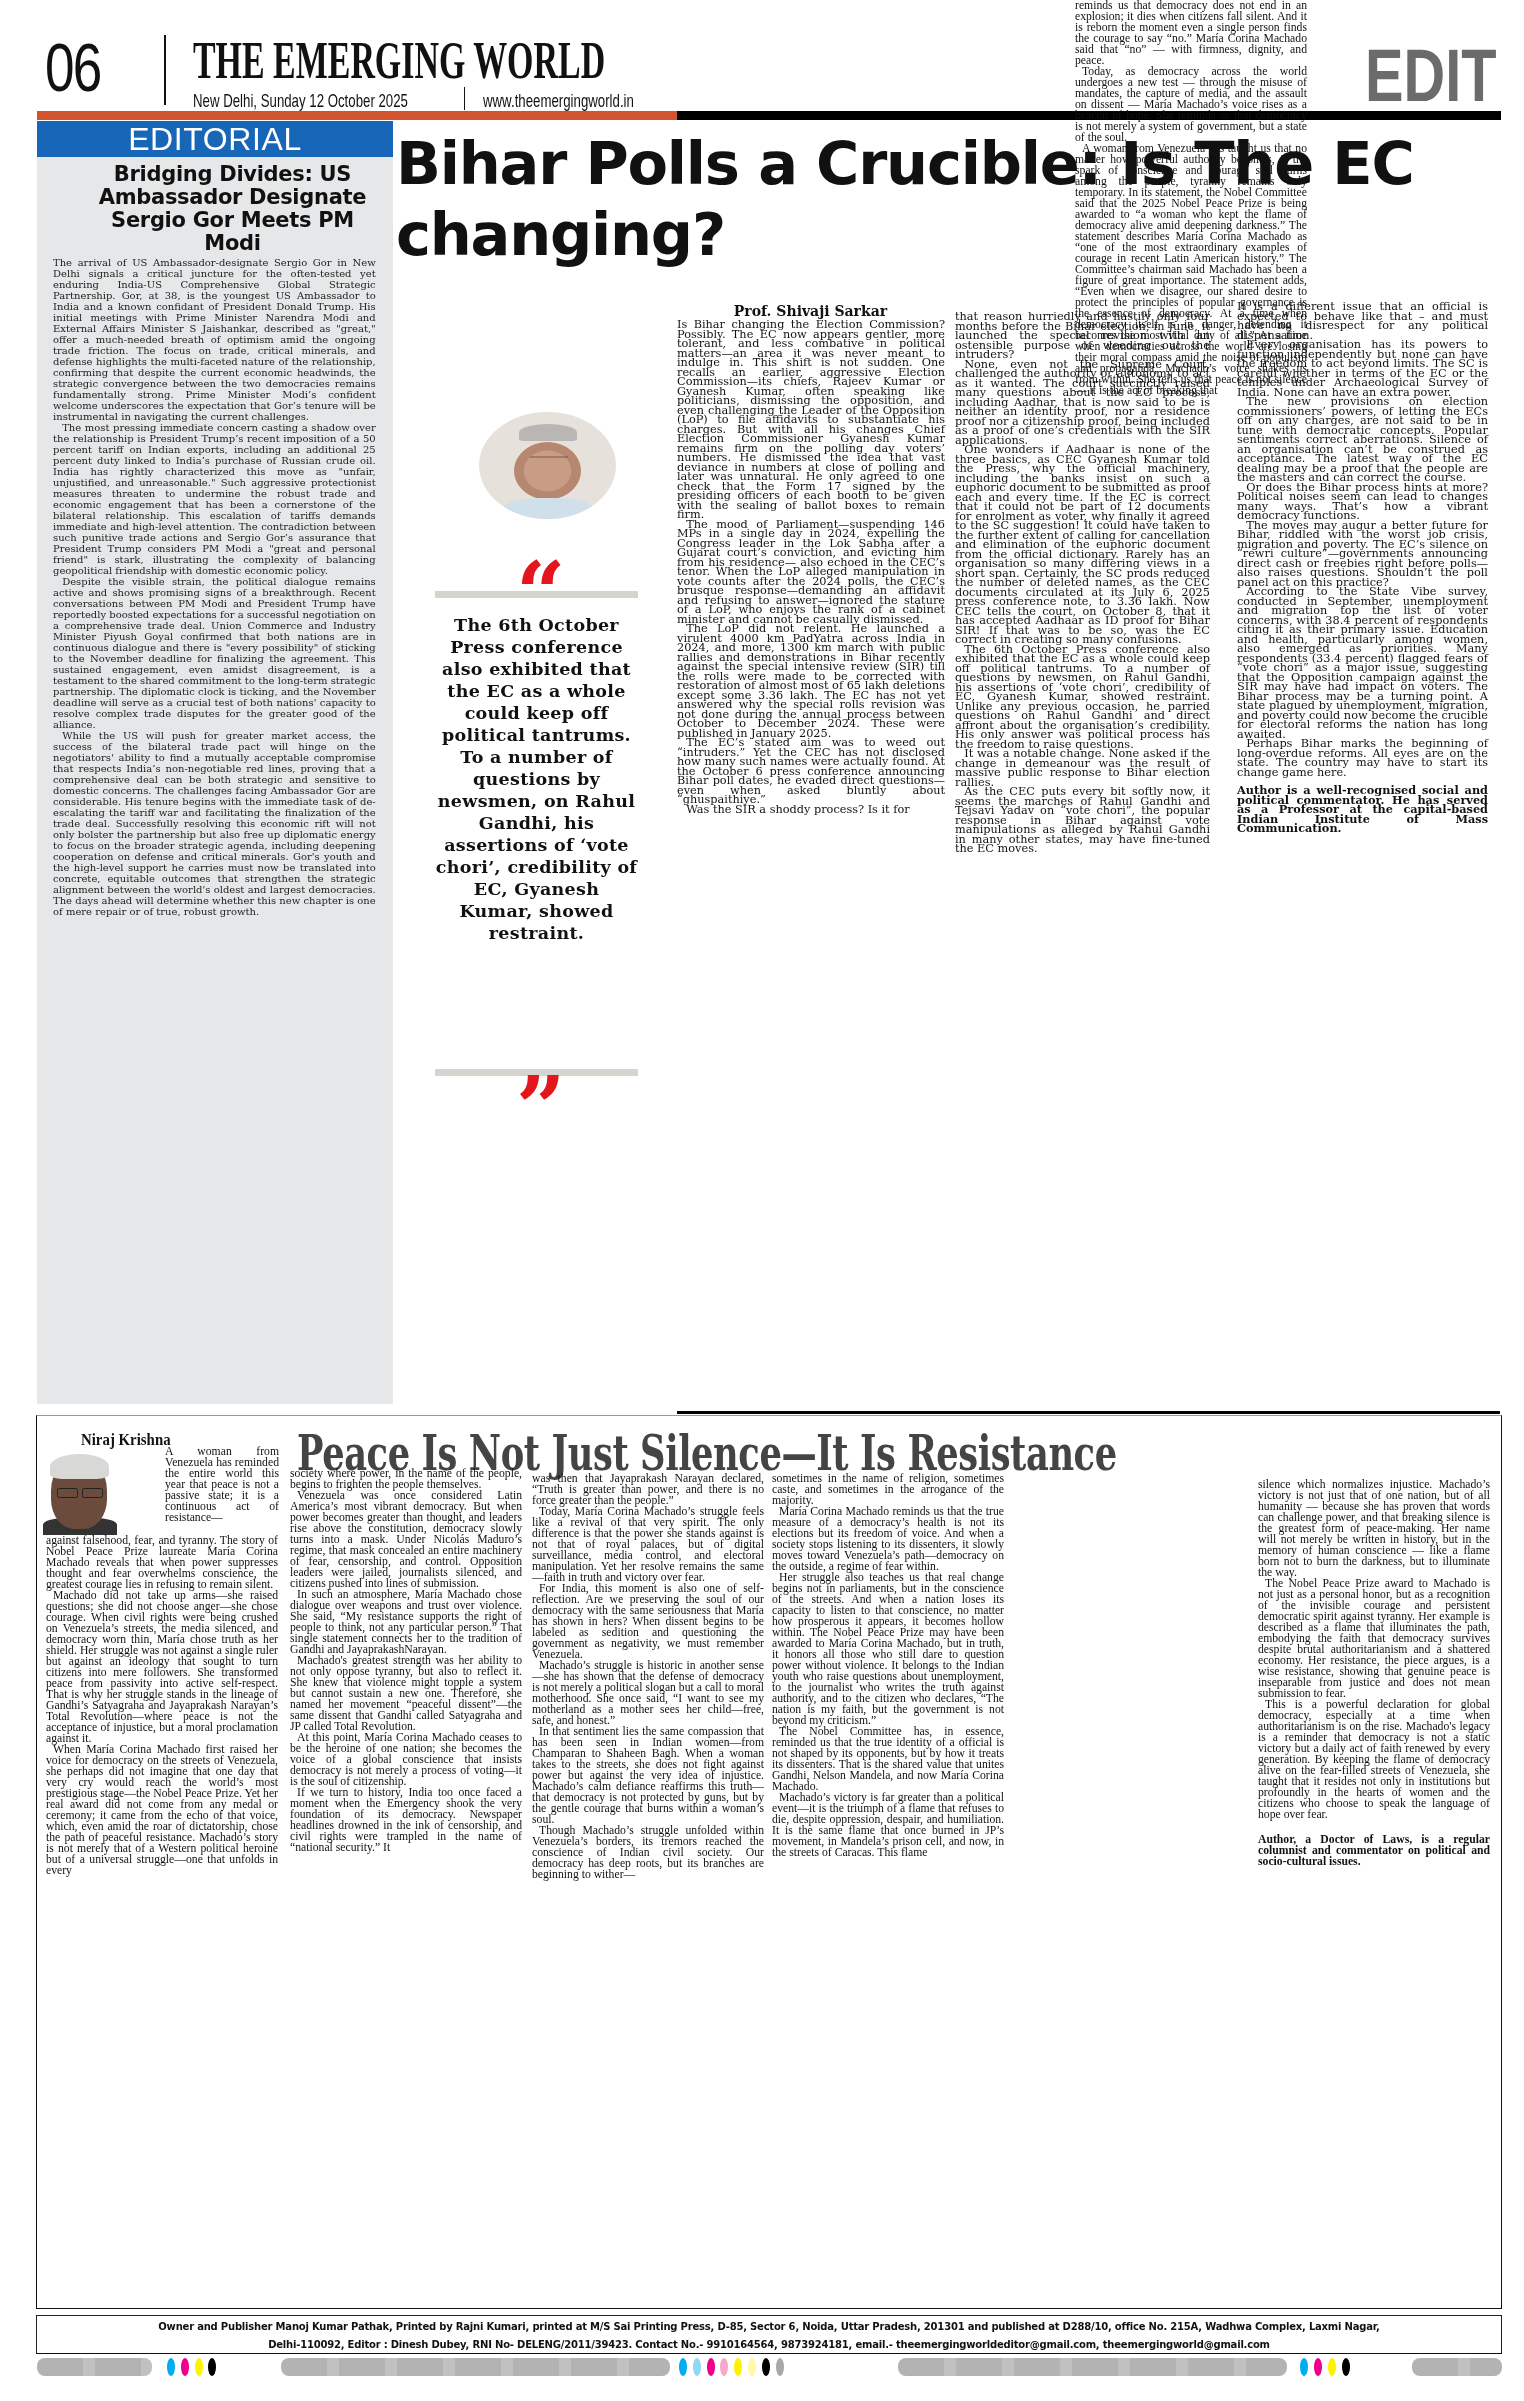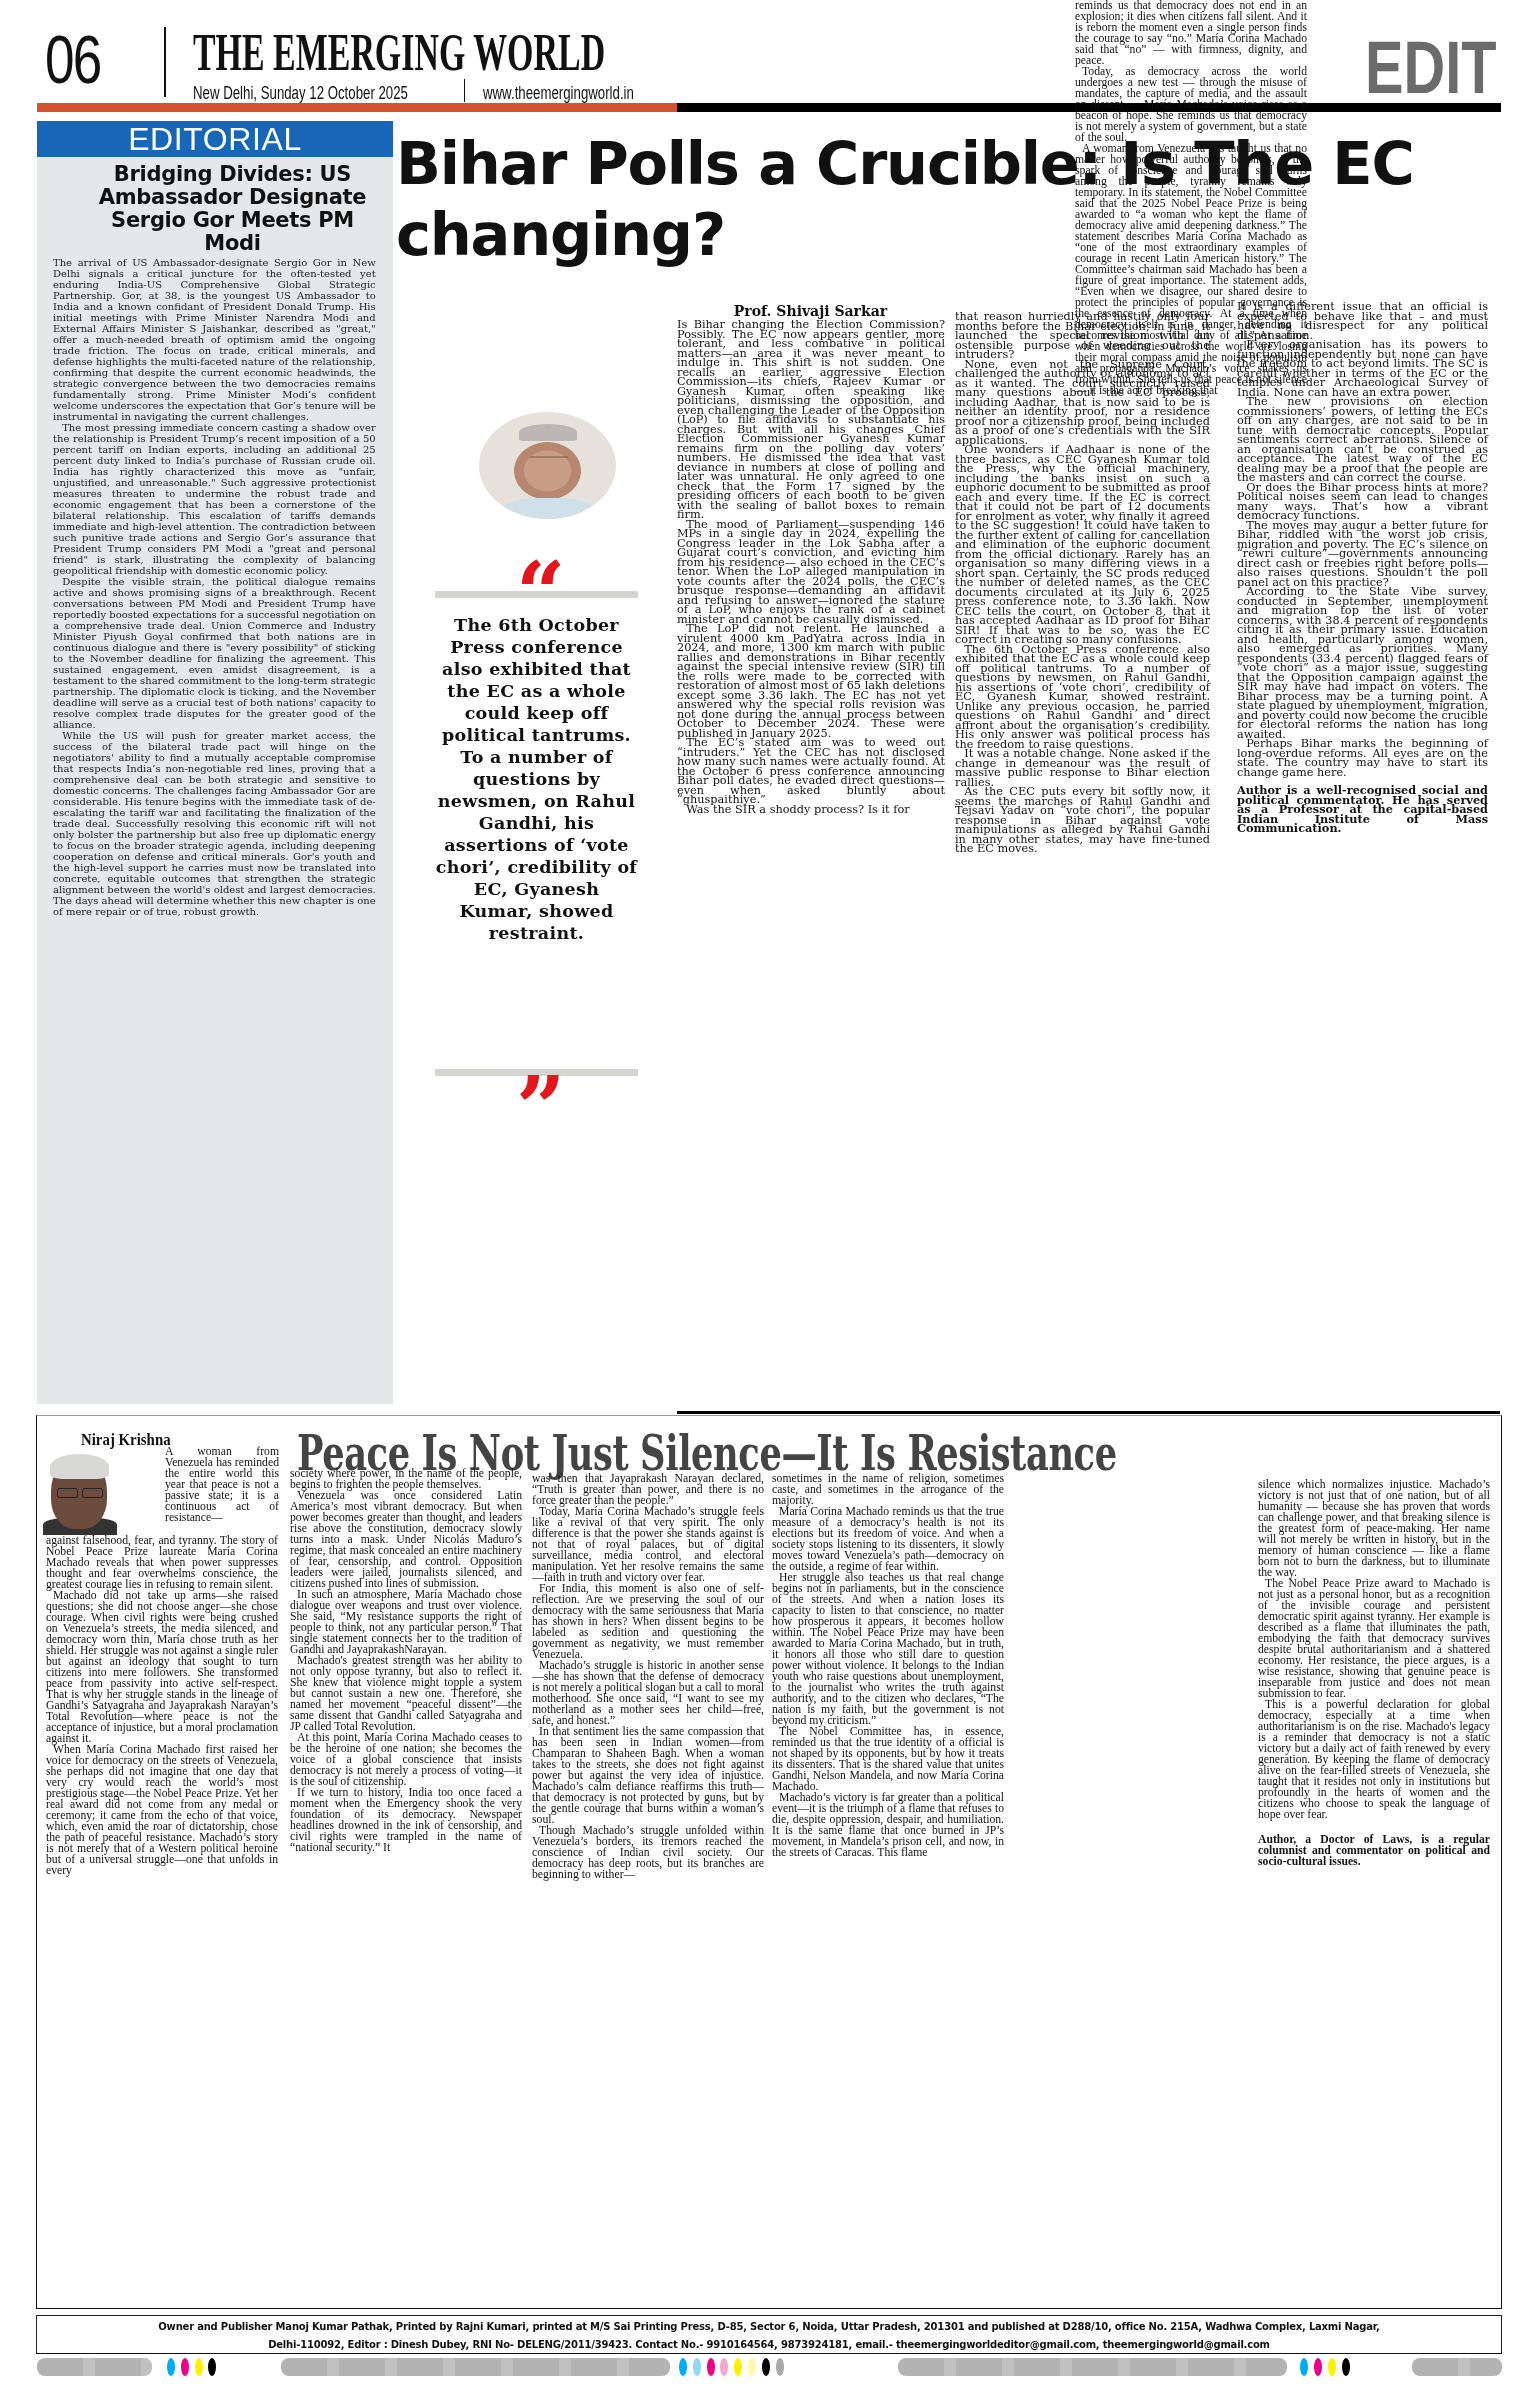--- a/index.html
+++ b/index.html
@@ -1,20 +1,20 @@
 <!DOCTYPE html>
 <html style="font-size:9.2px"><head>
 <meta charset="utf-8">
 <style>
   * { box-sizing: border-box; margin: 0; padding: 0; }
   html, body { width: 1525px; height: 2401px; background: #ffffff; overflow: hidden; }
   body { position: relative; font-family: "DejaVu Serif", serif; color: #111; }
 
   
-  .masthead { position: absolute; left: 0; top: 4px; width: 1525px; height: 115px; }
+  .masthead { position: absolute; left: 0; top: 12px; width: 1525px; height: 115px; }
   .page-num { position: absolute; left: 45px; top: 21px; font-family: "Liberation Sans", sans-serif; font-size: 68px; line-height: 1; letter-spacing: -2.3px; transform: scaleX(0.78); transform-origin: left top; color: #111; }
   .mast-divider { position: absolute; left: 164px; top: 23px; width: 1.7px; height: 70px; background: #111; }
   .paper-name { position: absolute; left: 193px; top: 22px; font-family: "Liberation Serif", serif; font-weight: bold; font-size: 53px; line-height: 1; transform: scaleX(0.64); transform-origin: left top; white-space: nowrap; color: #111; }
   .mast-date { position: absolute; left: 193px; top: 78px; font-family: "Liberation Sans", sans-serif; font-size: 18.4px; transform: scaleX(0.72); transform-origin: left top; white-space: nowrap; }
   .mast-date-div { position: absolute; left: 464px; top: 75px; width: 1.2px; height: 23px; background: #111; }
   .mast-url { position: absolute; left: 483px; top: 78px; font-family: "Liberation Sans", sans-serif; font-size: 18.4px; transform: scaleX(0.72); transform-origin: left top; white-space: nowrap; }
   .edit-label { position: absolute; right: 28px; top: 26.5px; font-family: "Liberation Sans", sans-serif; font-weight: bold; font-size: 74px; line-height: 1; color: #6b6b6b; transform: scaleX(0.78); transform-origin: right top; }
   .rule-orange { position: absolute; left: 37px; top: 99px; width: 640px; height: 9.2px; background: #d2542e; }
   .rule-black { position: absolute; left: 677px; top: 99px; width: 824px; height: 9.2px; background: #000; }
 

